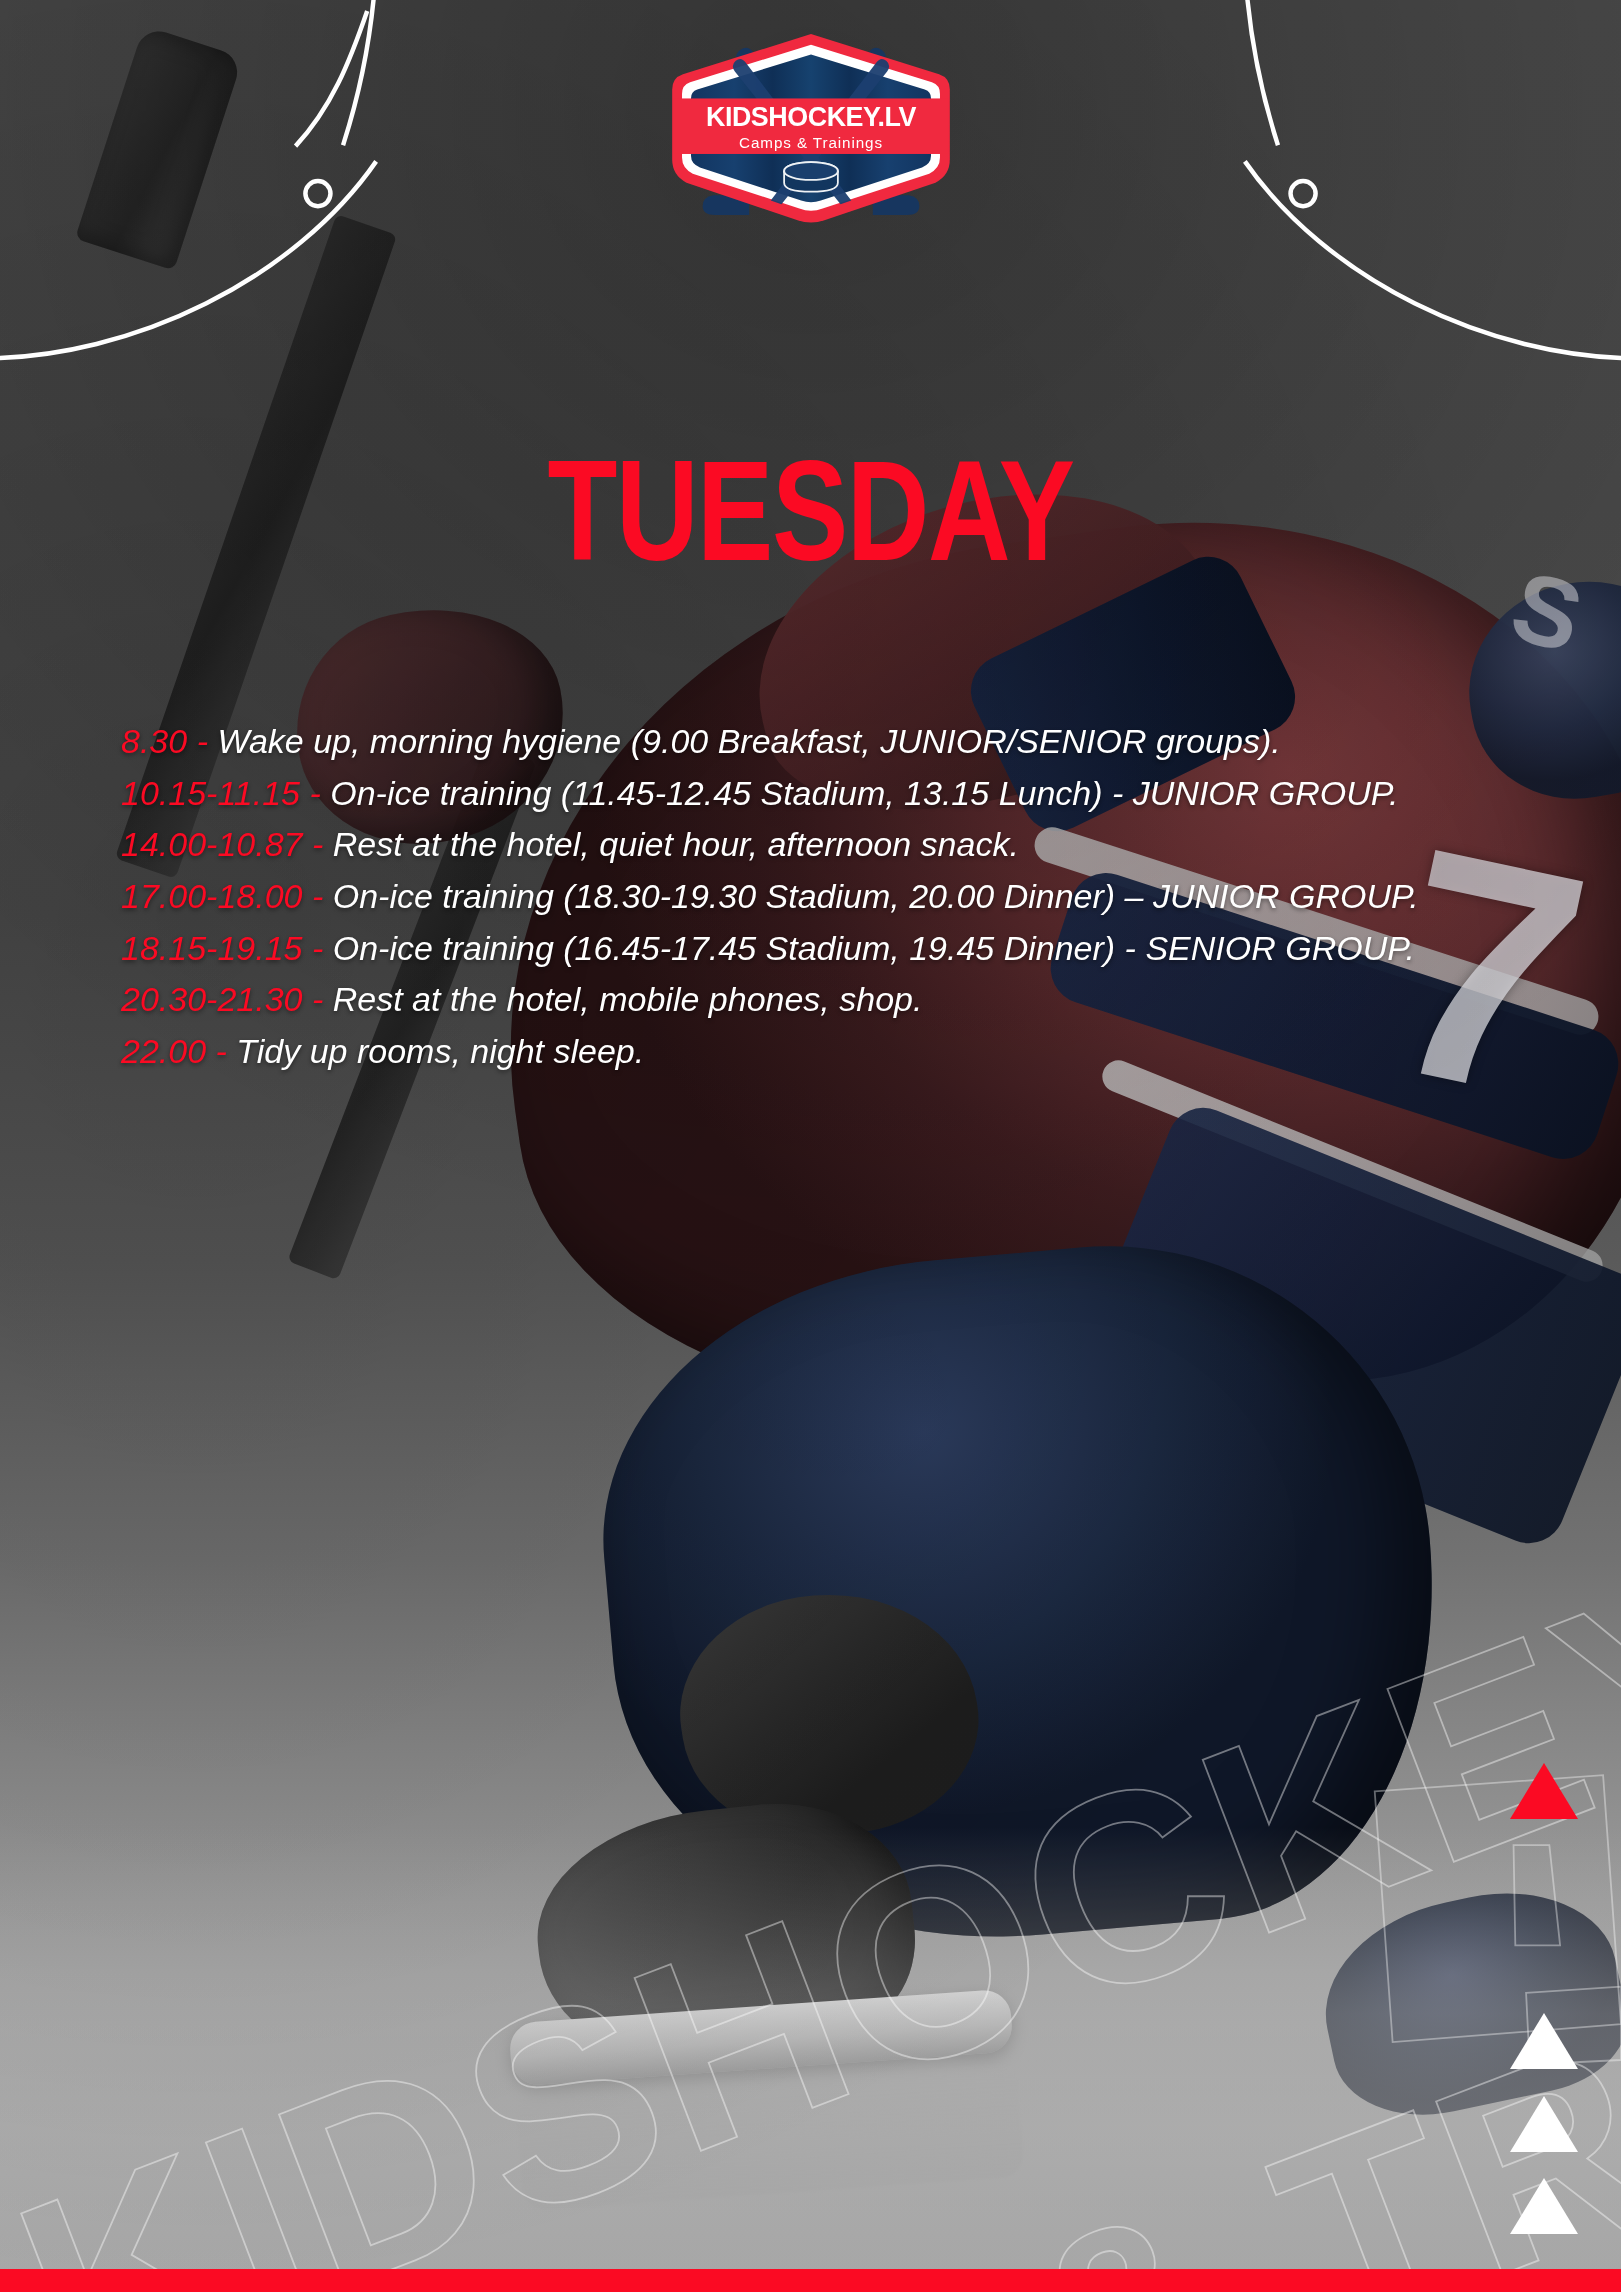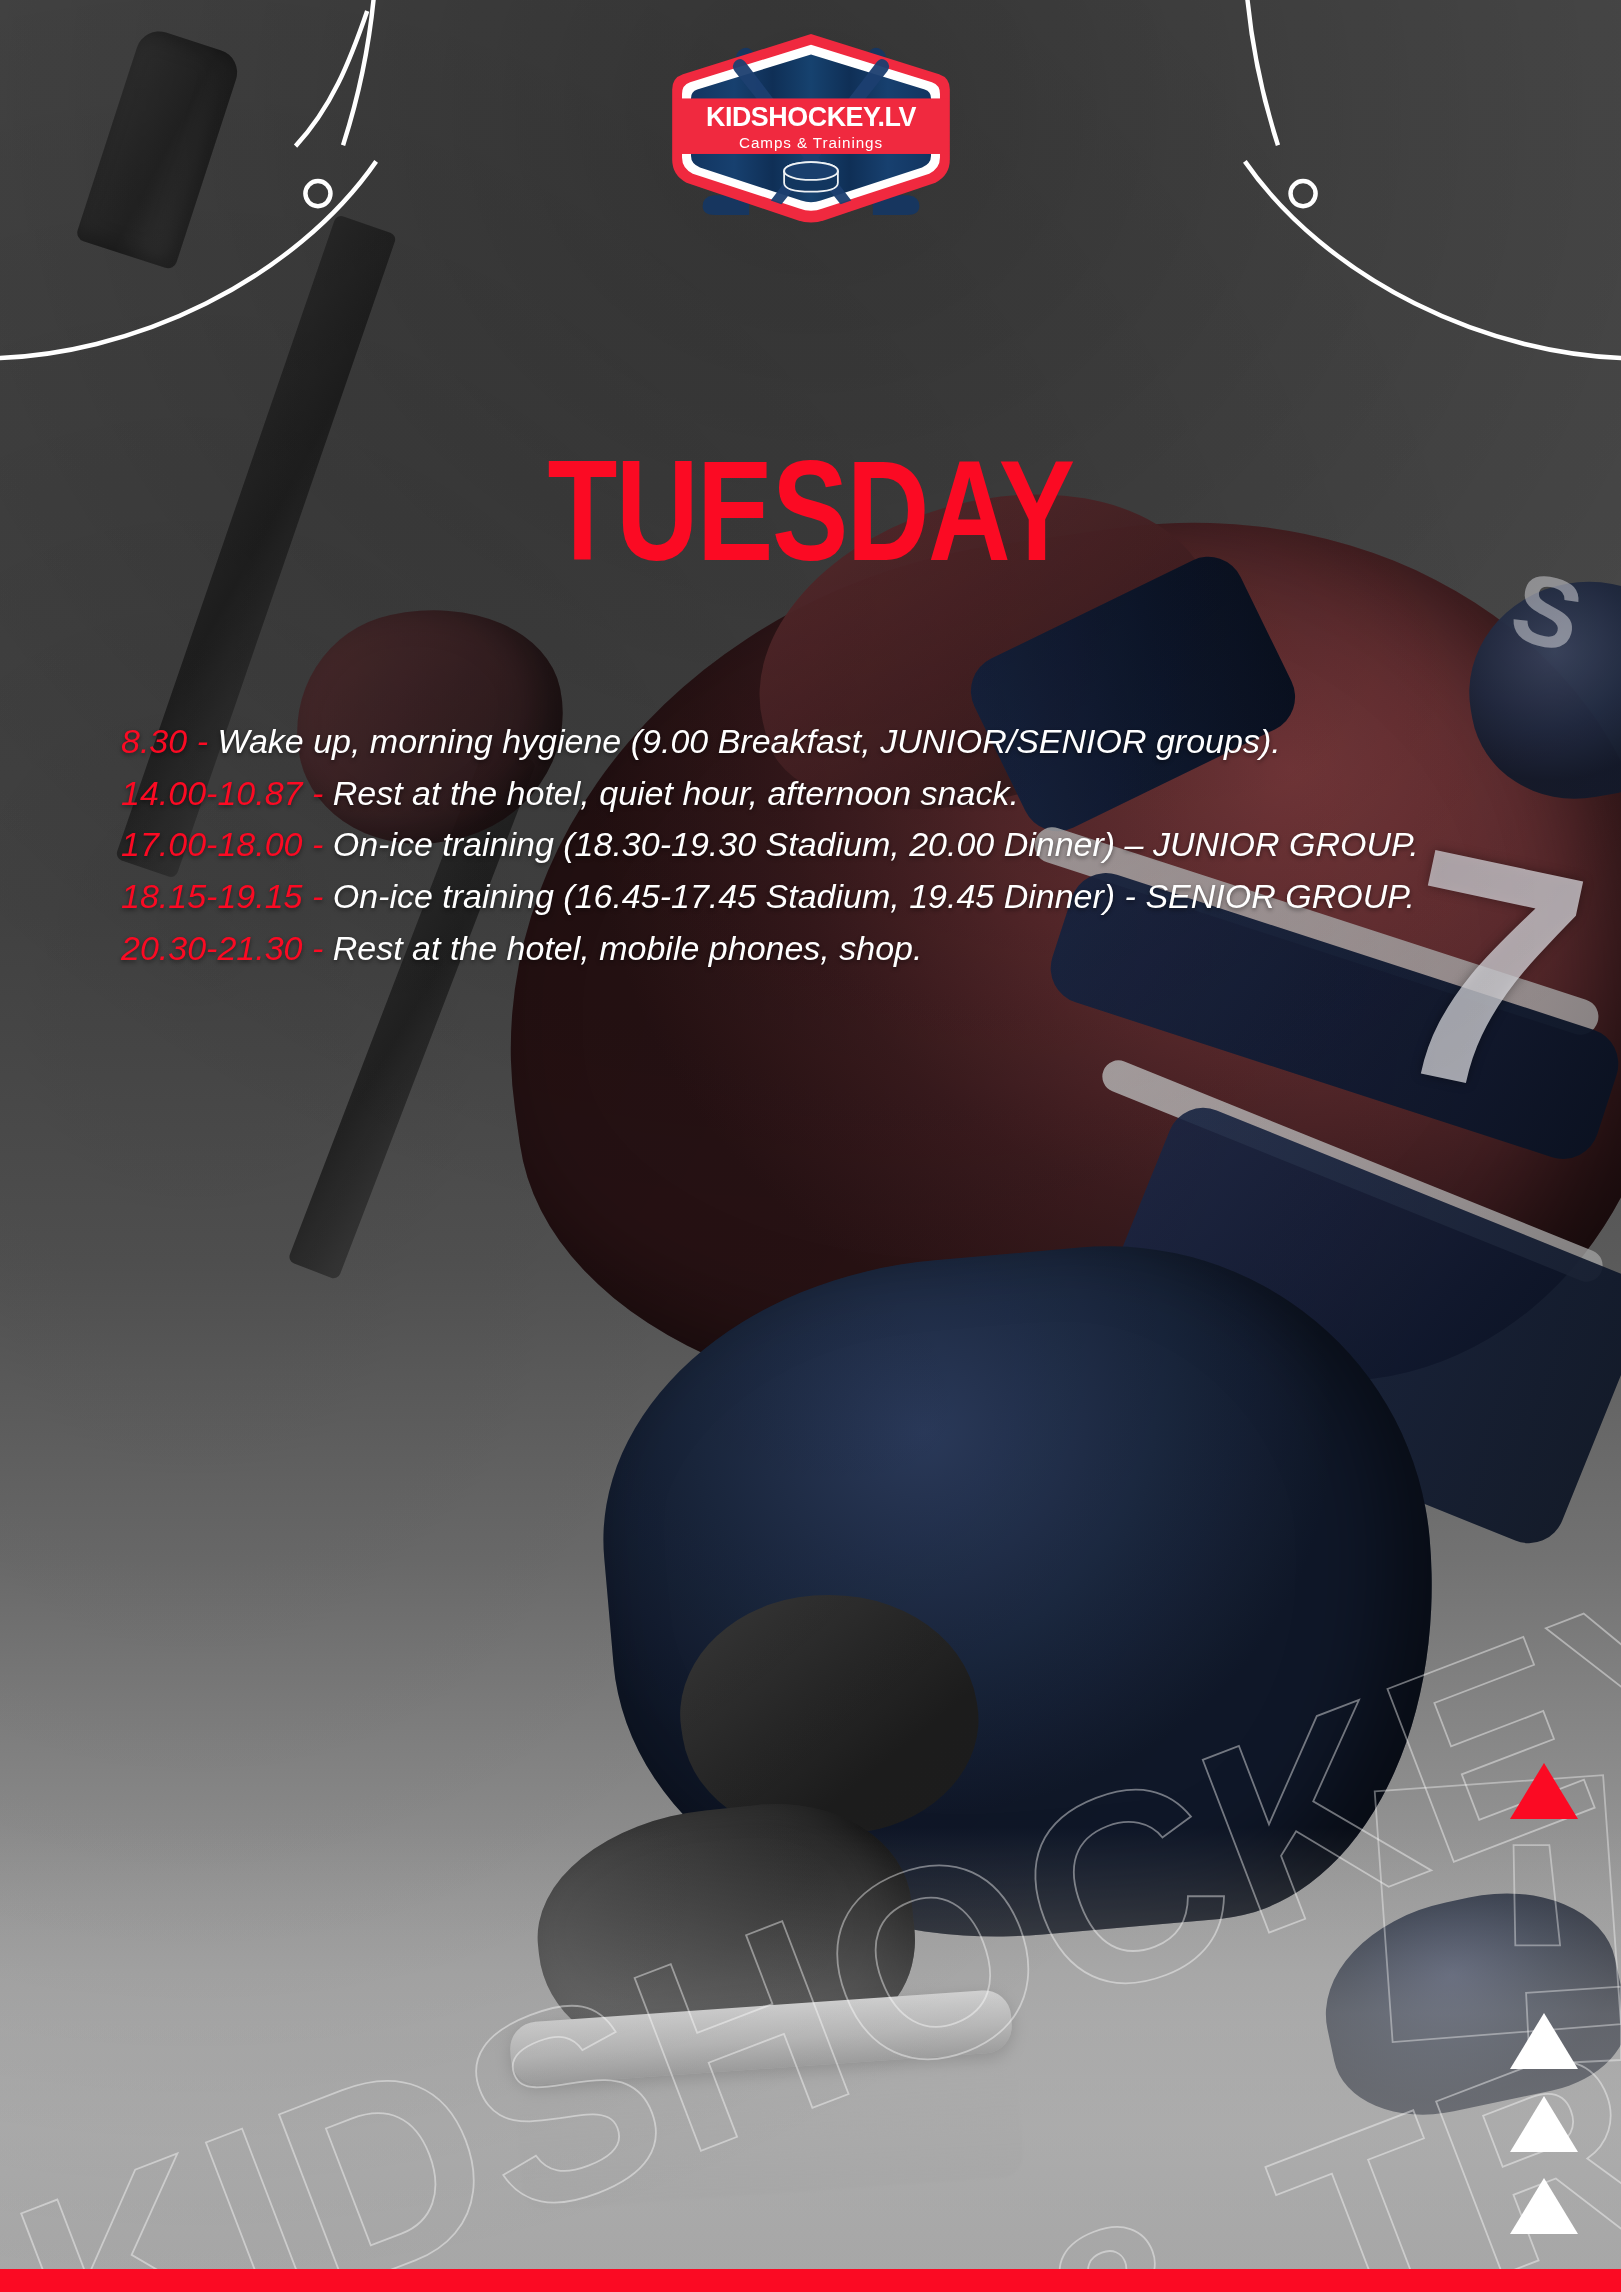--- a/index.html
+++ b/index.html
@@ -365,38 +365,48 @@
 
   <div class="day-title">TUESDAY</div>
 
   <div class="schedule">
     <span class="sch-line">
       <span class="sch-time">8.30</span>
       <span class="sch-sep">-</span>
       <span class="sch-text">Wake up, morning hygiene (9.00 Breakfast, JUNIOR/SENIOR groups).</span>
     </span>
     <span class="sch-line">
+      <span class="sch-time">10.15-11.15</span>
+      <span class="sch-sep">-</span>
+      <span class="sch-text">On-ice training (11.45-12.45 Stadium, 13.15 Lunch) - JUNIOR GROUP.</span>
+    </span>
+    <span class="sch-line">
       <span class="sch-time">14.00-10.87</span>
       <span class="sch-sep">-</span>
       <span class="sch-text">Rest at the hotel, quiet hour, afternoon snack.</span>
     </span>
     <span class="sch-line">
       <span class="sch-time">17.00-18.00</span>
       <span class="sch-sep">-</span>
       <span class="sch-text">On-ice training (18.30-19.30 Stadium, 20.00 Dinner) – JUNIOR GROUP.</span>
     </span>
     <span class="sch-line">
       <span class="sch-time">18.15-19.15</span>
       <span class="sch-sep">-</span>
       <span class="sch-text">On-ice training (16.45-17.45 Stadium, 19.45 Dinner) - SENIOR GROUP.</span>
     </span>
     <span class="sch-line">
       <span class="sch-time">20.30-21.30</span>
       <span class="sch-sep">-</span>
       <span class="sch-text">Rest at the hotel, mobile phones, shop.</span>
+    </span>
+    <span class="sch-line">
+      <span class="sch-time">22.00</span>
+      <span class="sch-sep">-</span>
+      <span class="sch-text">Tidy up rooms, night sleep.</span>
     </span>
   </div>
 
   <svg width="1621" height="2293" viewBox="0 0 1810 2560" style="position:absolute;inset:0;pointer-events:none">
     <g stroke="rgba(255,255,255,.38)" stroke-width="2" fill="none">
       <polygon points="1535,2000 1790,1982 1810,2260 1555,2280"></polygon>
       <polygon points="1690,2060 1730,2060 1742,2172 1692,2172"></polygon>
       <polygon points="1704,2225 1810,2218 1810,2300 1708,2305"></polygon>
     </g>
   </svg>

